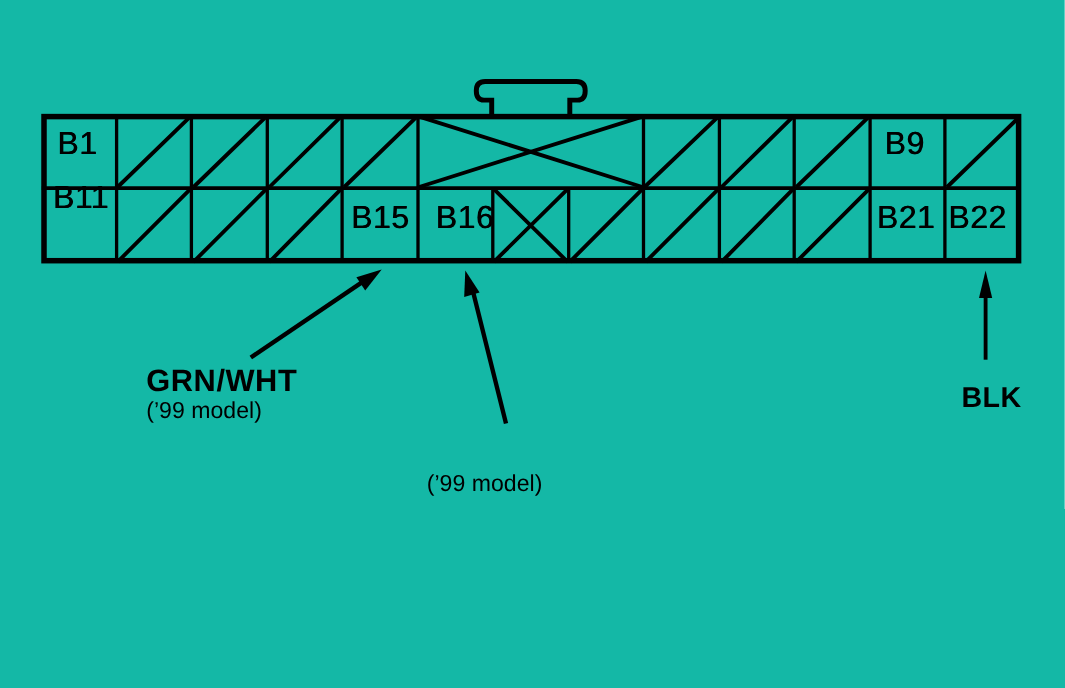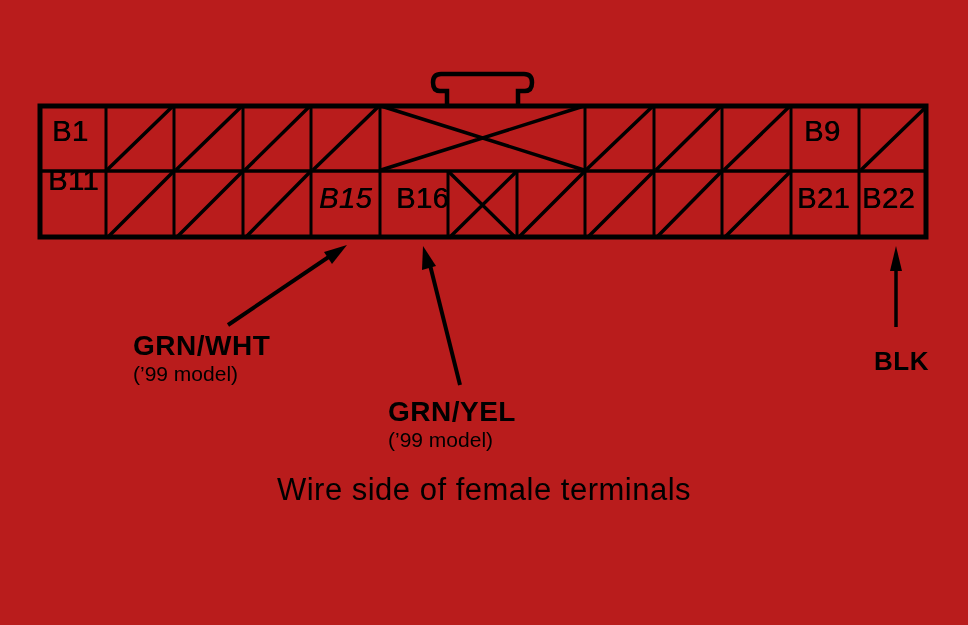--- a/index.html
+++ b/index.html
@@ -4,21 +4,21 @@
 <style>
   html, body {
     margin: 0;
     padding: 0;
     background: #ffffff;
   }
   .page {
     position: relative;
     width: 968px;
     height: 625px;
-    background: #b91c1c;
+    background: #14b8a6;
     font-family: "Liberation Sans", sans-serif;
     color: #000000;
     overflow: hidden;
   }
   .diagram-svg {
     position: absolute;
     left: 0;
     top: 0;
     width: 968px;
     height: 625px;
@@ -94,28 +94,26 @@
 
     <g>
       <line x1="896" y1="327" x2="896" y2="266" stroke="#000" stroke-width="3.5"></line>
       <polygon points="896,246 890,271 902,271" fill="#000"></polygon>
     </g>
   </svg>
 
   <span class="txt terminal" style="left:52px;  top:117px;">B1</span>
   <span class="txt terminal" style="left:804px; top:117px;text-align:center;">B9</span>
   <span class="txt terminal" style="left:48px;  top:166px;">B11</span>
-  <span class="txt terminal" style="left:319px; top:184px;font-style:italic;">B15</span>
+  <span class="txt terminal" style="left:319px; top:184px;">B15</span>
   <span class="txt terminal" style="left:396px; top:184px;">B16</span>
   <span class="txt terminal" style="left:797px; top:184px;">B21</span>
   <span class="txt terminal" style="left:862px; top:184px;">B22</span>
 
   <span class="txt wire-label" style="left:133px; top:332px;">GRN/WHT</span>
   <span class="txt model-note" style="left:133px; top:363px;">(’99 model)</span>
 
-  <span class="txt wire-label" style="left:388px; top:398px;">GRN/YEL</span>
   <span class="txt model-note" style="left:388px; top:429px;">(’99 model)</span>
 
   <span class="txt wire-label" style="left:874px; top:336px; font-size:26px;margin-top:12px;">BLK</span>
 
-  <span class="txt caption" style="top:474px;">Wire side of female terminals</span>
 
 </div>
 
 </body></html>

